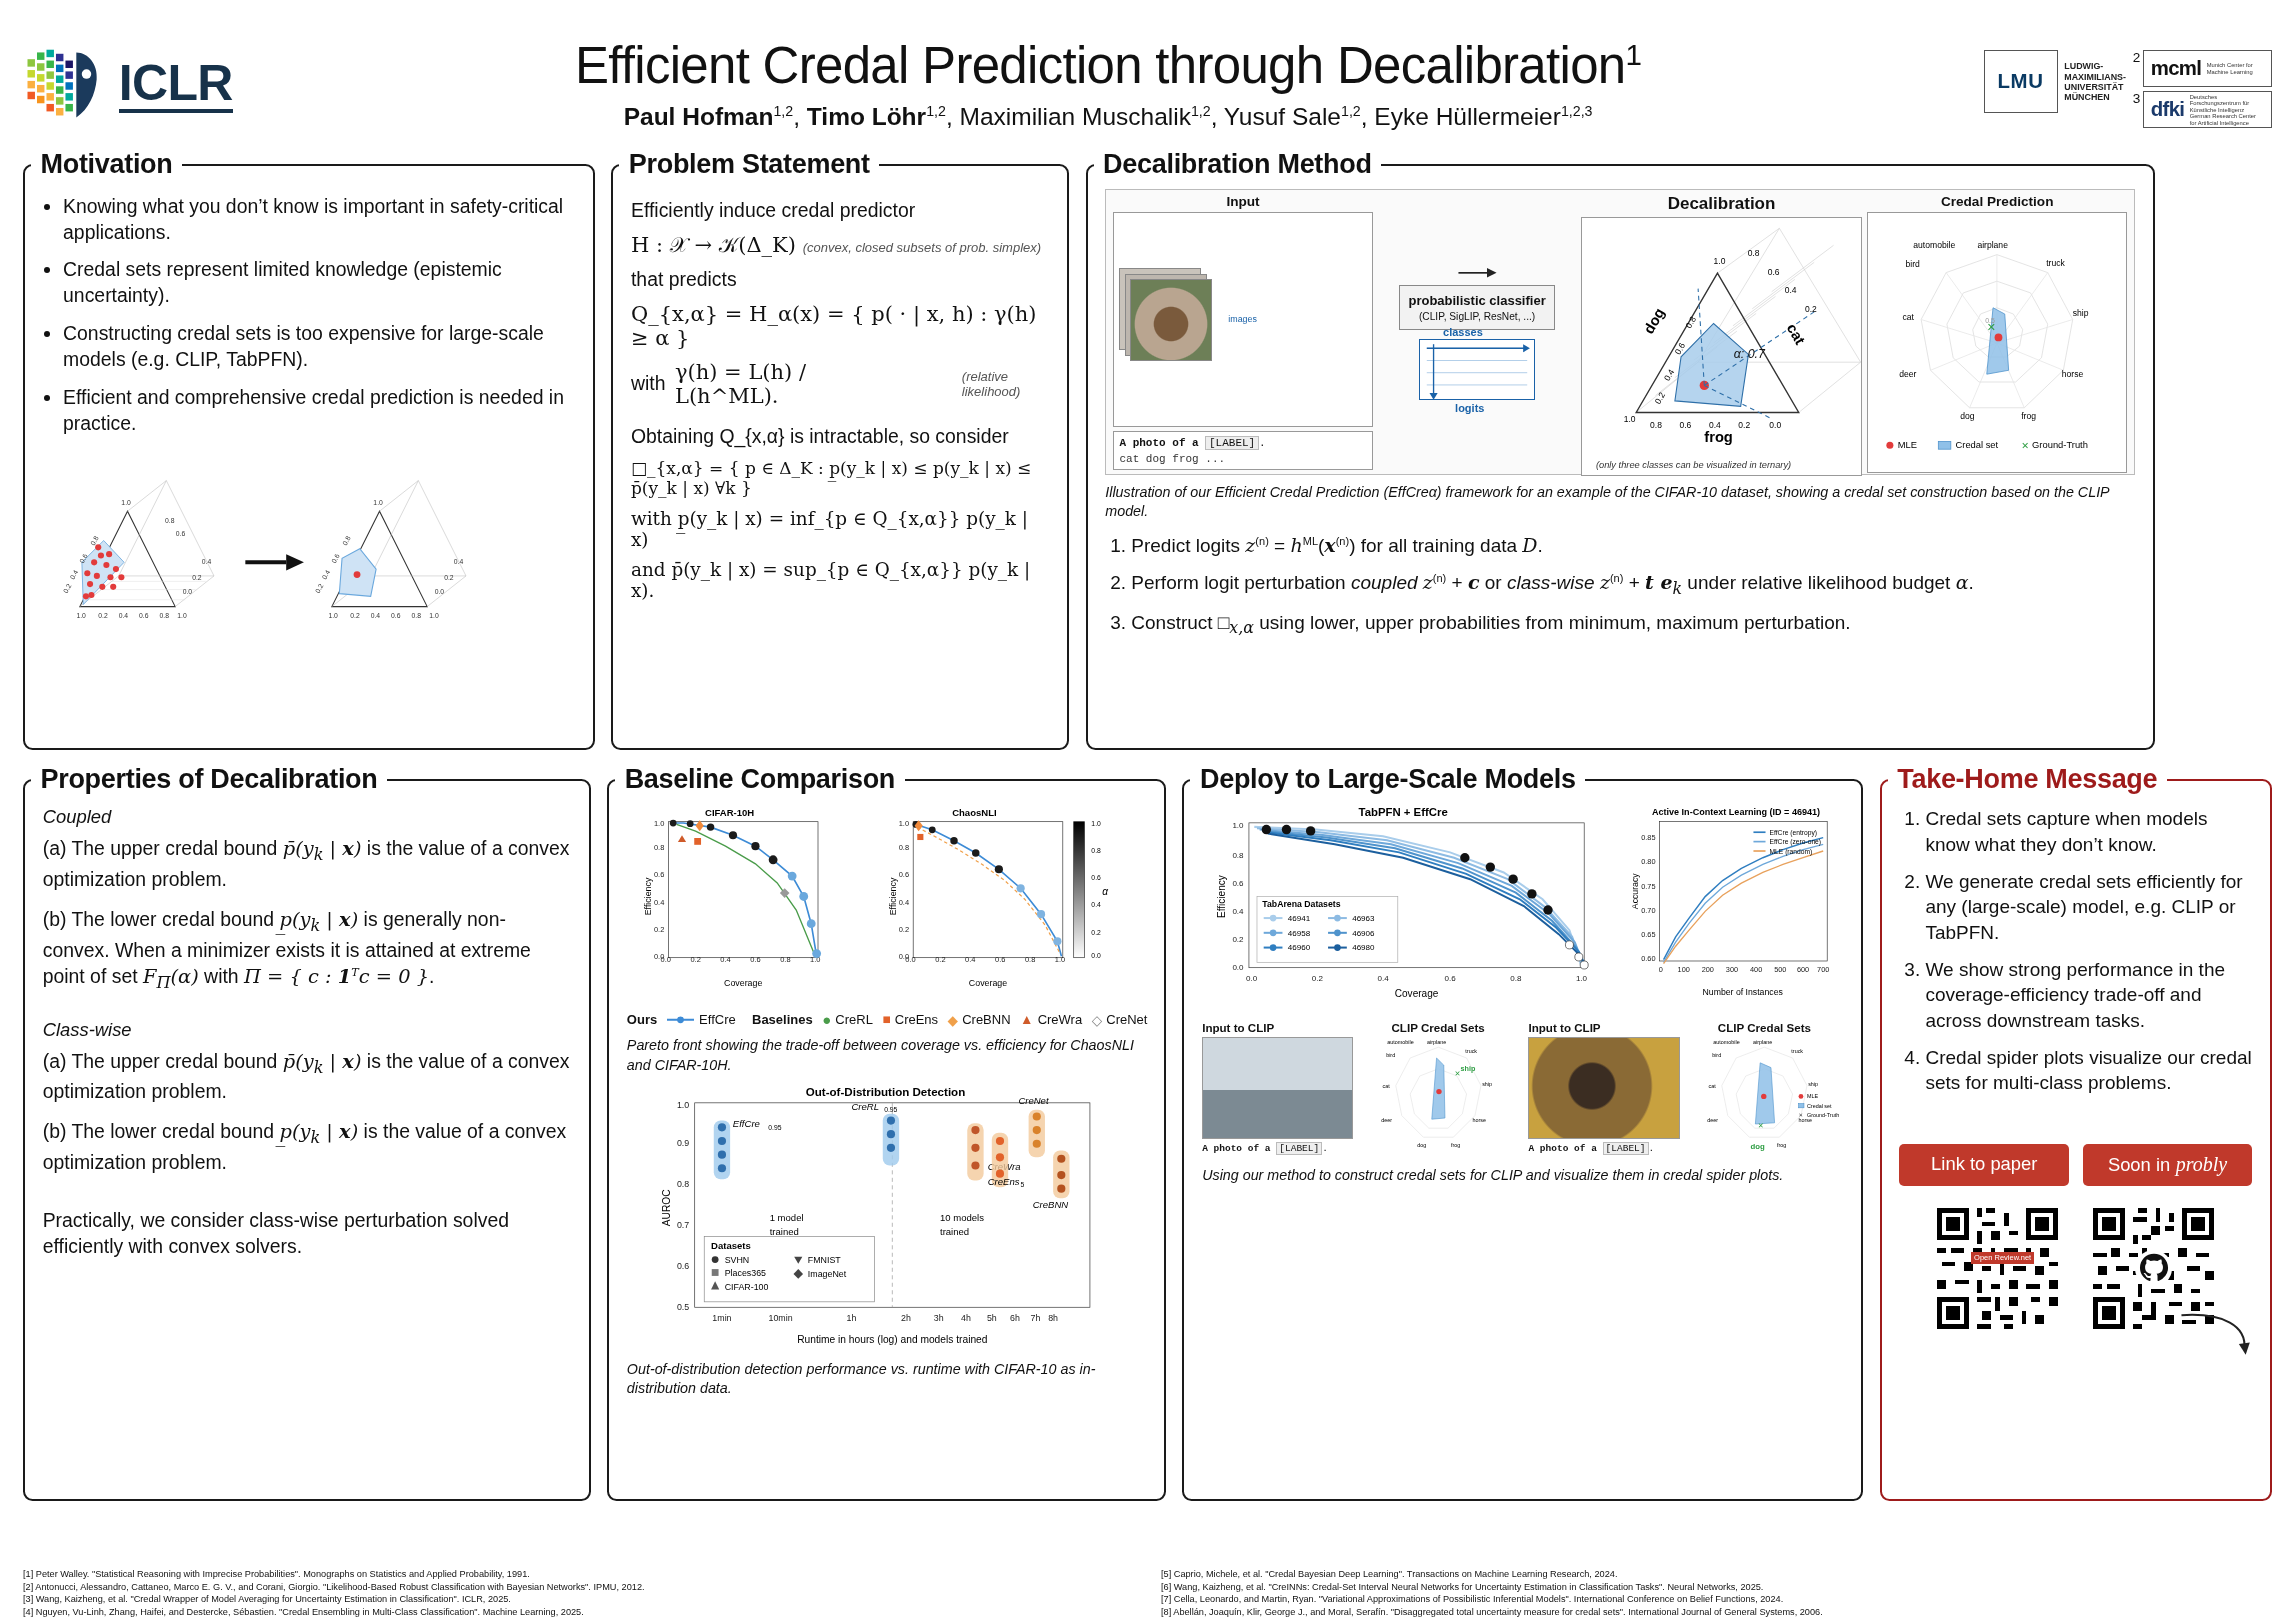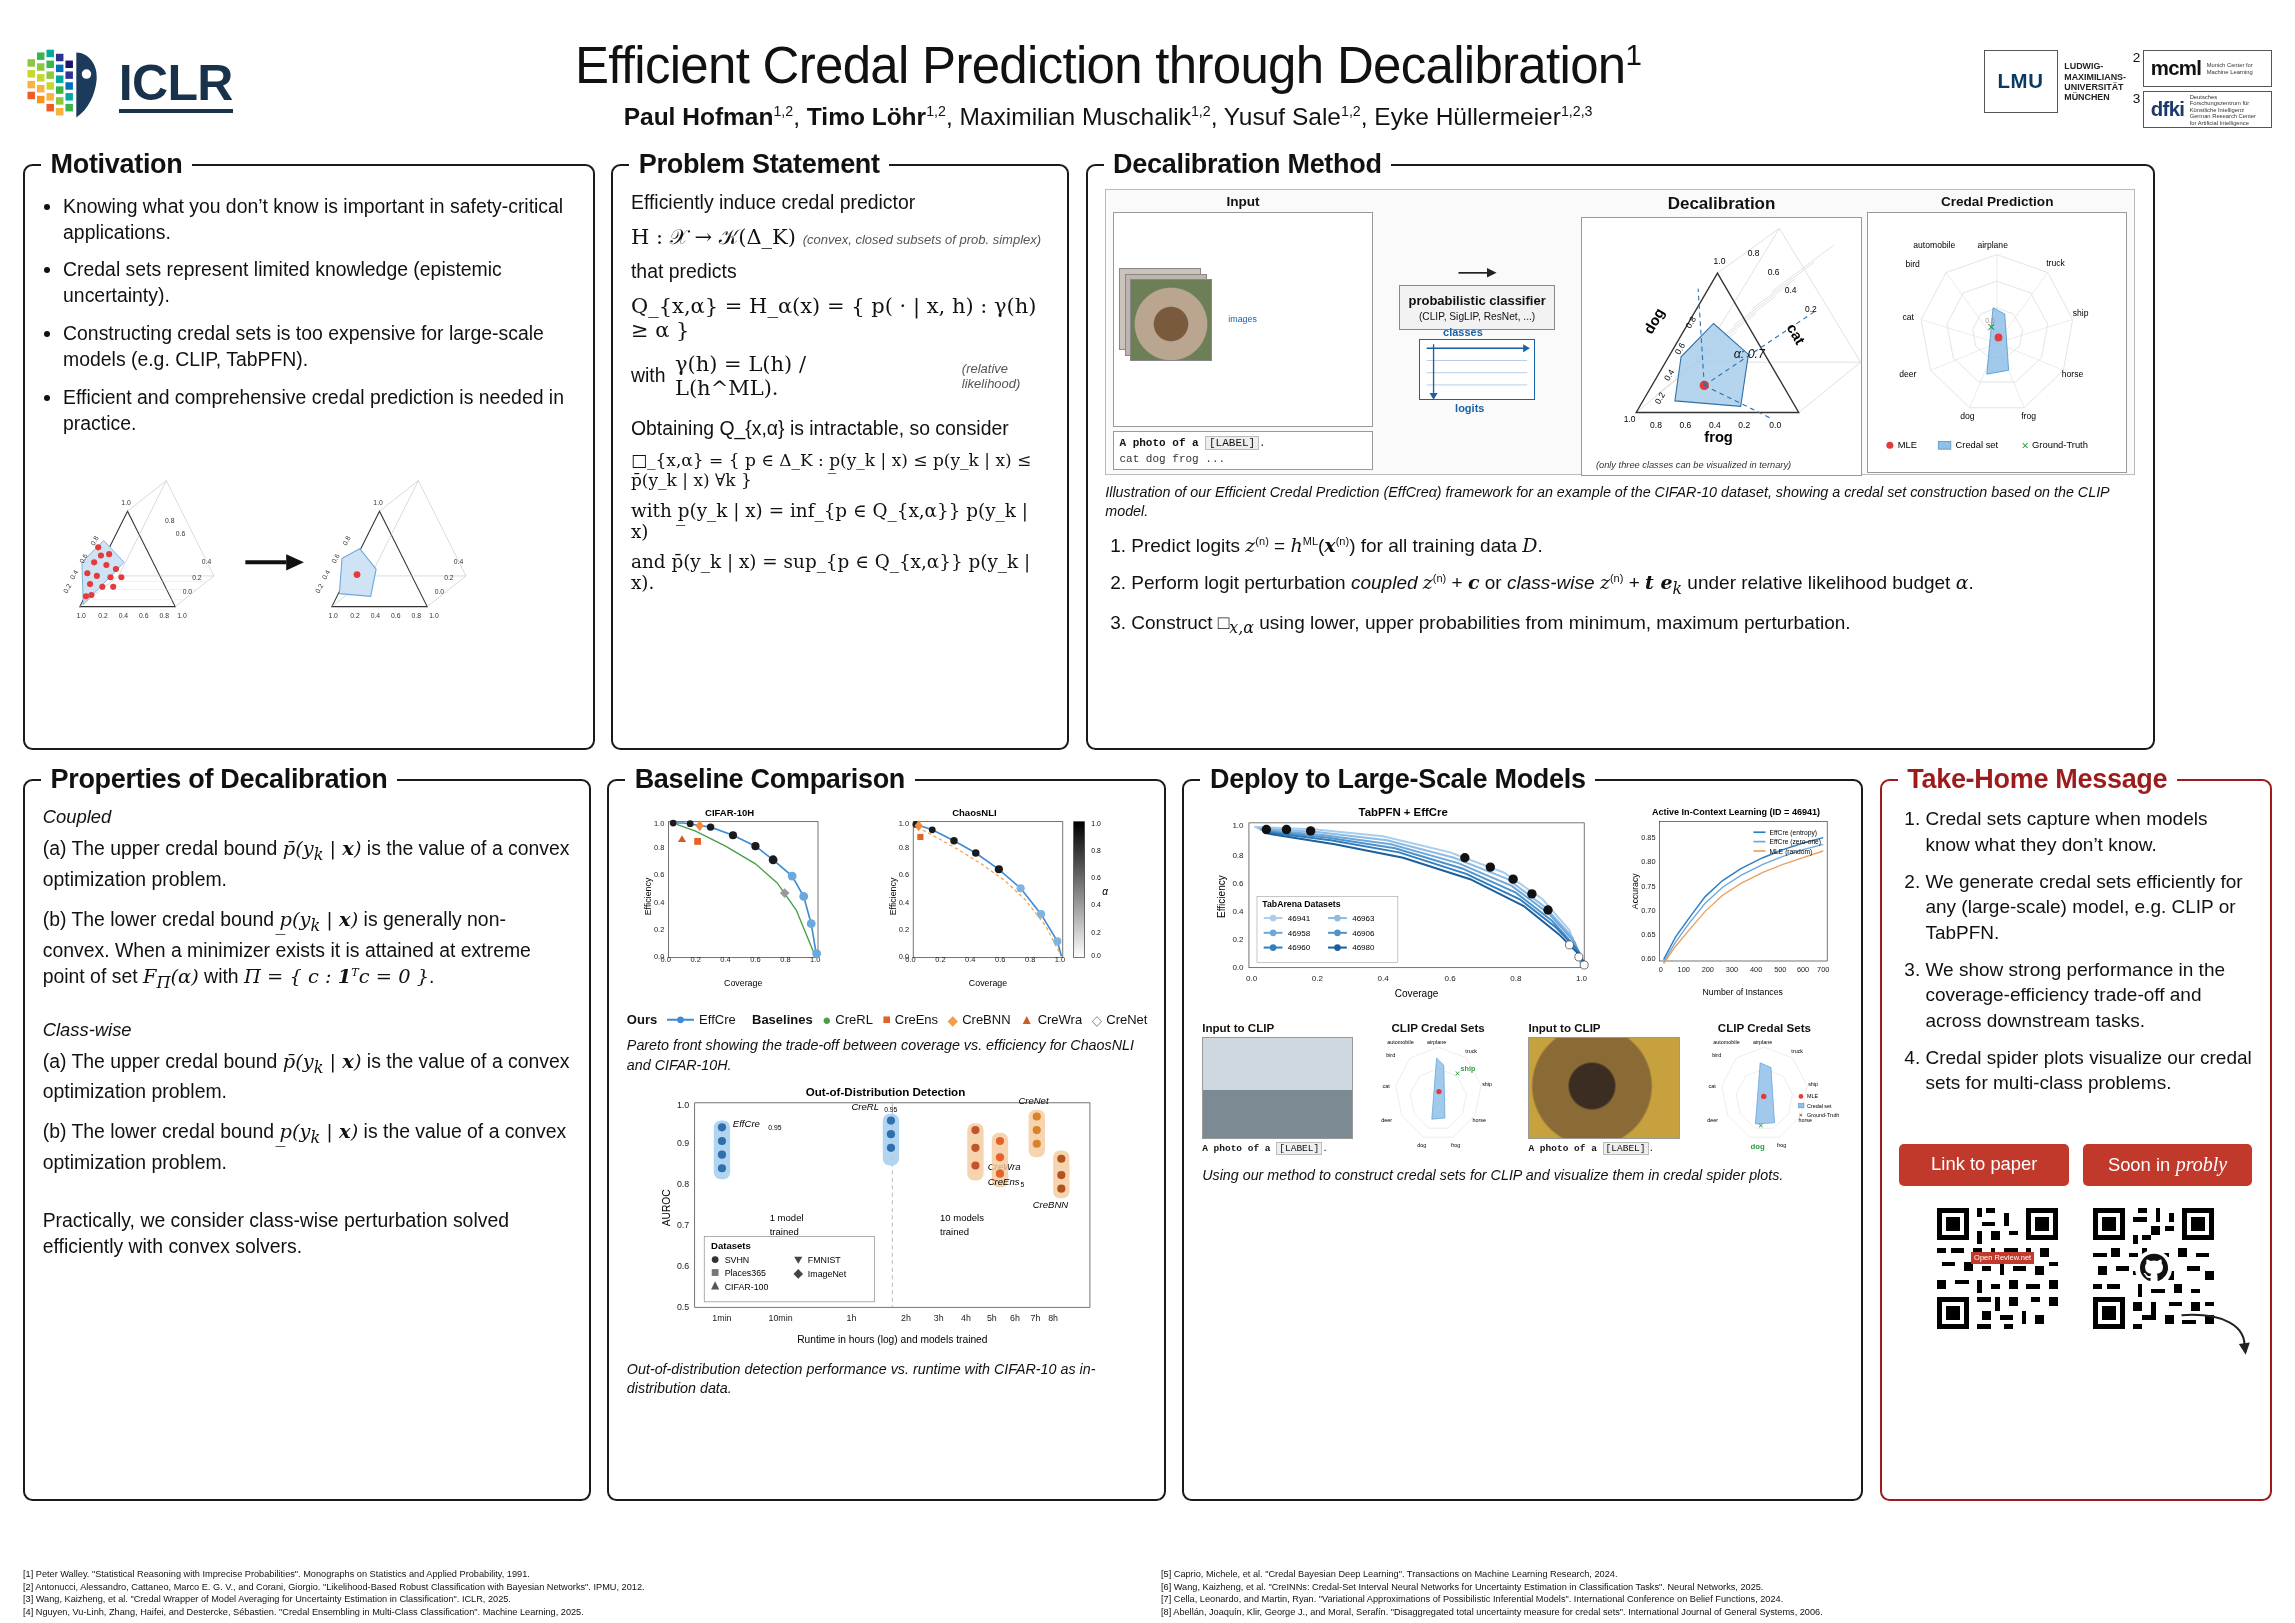--- a/index.html
+++ b/index.html
@@ -35,21 +35,21 @@
   .sup-num { font-size:13.6px; vertical-align:super; }
 
   
   .row { display:flex; gap:16.3px; }
   .panel {
     border:2px solid #1a1a1a; border-radius:9.5px; background:#fff;
     position:relative; padding:23px 17.7px 15px 17.7px;
   }
   .panel.red { border-color:#9e1b1b; }
   .panel-title {
-    position:absolute; top:-17px; left:16px; background:#fff; padding:0 9.5px;
+    position:absolute; top:-17px; left:6px; background:#fff; padding:0 9.5px;
     font-size:27px; font-weight:bold; letter-spacing:-0.3px;
   }
   .panel.red .panel-title { color:#9e1b1b; }
 
   ul.bullets { margin:4.1px 0 0 0; padding-left:20.4px; }
   ul.bullets li { font-size:19.4px; line-height:1.34; margin-bottom:11.6px; }
   ol.numlist { margin:4.1px 0 0 0; padding-left:26px; }
   ol.numlist li { font-size:19px; line-height:1.35; margin-bottom:11px; }
 
   .body-text { font-size:19.4px; line-height:1.36; }
@@ -248,21 +248,21 @@
           <text x="56" y="126" font-size="10" fill="#333" transform="rotate(-60 56 126)">0.8</text>
           <text x="186" y="196" font-size="10" fill="#333">0.0</text>
           <text x="200" y="176" font-size="10" fill="#333">0.2</text>
           <text x="214" y="152" font-size="10" fill="#333">0.4</text>
         </g>
       </svg>
     </div>
 
     <div class="panel" style="width:458px;height:586px;">
       <div class="panel-title">Problem Statement</div>
-      <div class="body-text" style="margin-top:0">Efficiently induce credal predictor</div>
+      <div class="body-text" style="margin-top:8px">Efficiently induce credal predictor</div>
       <div class="mathline">
         <span>H : 𝒳 → 𝒦(Δ_K)</span>
         <span class="note">(convex, closed subsets of prob. simplex)</span>
       </div>
       <div class="body-text">that predicts</div>
       <div class="mathline">Q_{x,α} = H_α(x) = { p( · | x, h) : γ(h) ≥ α }</div>
       <div class="mathline" style="display:flex;align-items:center;gap:9.5px;">
         <span style="font-family:'Liberation Sans',sans-serif;font-style:normal;font-size:19.4px;">with</span>
         <span>γ(h) = L(h) / L(h^ML).</span>
         <span class="note" style="margin-left:82px">(relative likelihood)</span>

